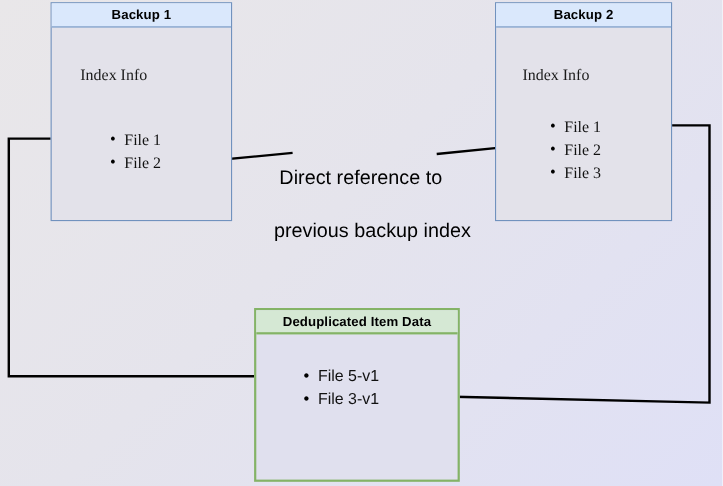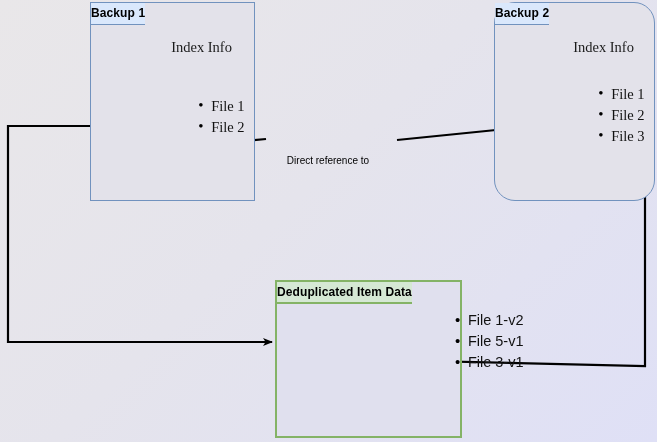--- a/index.html
+++ b/index.html
@@ -24,21 +24,21 @@
     width: 657px;
     height: 442px;
     pointer-events: none;
   }
 
   
   .node {
     position: absolute;
     box-sizing: border-box;
     display: flex;
-    margin-left: 44px;
+    flex-direction: column;
   }
   .node .title {
     box-sizing: border-box;
     height: 22px;
     line-height: 20px;
     text-align: center;
     font-size: 12px;
     font-weight: bold;
     letter-spacing: 0.1px;
     white-space: nowrap;
@@ -101,21 +101,21 @@
     position: absolute;
     left: -13px;
     top: -1px;
     font-size: 15px;
     color: #000000;
   }
 
   
   .edge-label {
     position: absolute;
-    font-size: 10px;
+    font-size: 18px;
     line-height: 16px;
     text-align: center;
     white-space: pre;
     color: #000000;
   }
 </style>
 </head>
 <body>
 
 <div id="canvas">
@@ -140,40 +140,40 @@
     <div class="title">Backup 1</div>
     <div class="body">
       <div class="index-label" style="left:26px; top:36px;">Index Info</div>
       <ul class="file-list" style="left:50px; top:93px;">
         <li>File 1</li>
         <li>File 2</li>
       </ul>
     </div>
   </div>
 
-  <div class="node blue" style="left:450px; top:2px; width:161px; height:199px;border-radius:21px;">
+  <div class="node blue" style="left:450px; top:2px; width:161px; height:199px;">
     <div class="title">Backup 2</div>
     <div class="body">
       <div class="index-label" style="left:24px; top:36px;">Index Info</div>
       <ul class="file-list" style="left:46px; top:81px;">
         <li>File 1</li>
         <li>File 2</li>
         <li>File 3</li>
       </ul>
     </div>
   </div>
 
   <div class="node green" style="left:231px; top:280px; width:187px; height:158px;">
     <div class="title">Deduplicated Item Data</div>
     <div class="body">
       <ul class="file-list" style="left:40px; top:28px;">
-        <li>File 1-v2</li>
         <li>File 5-v1</li>
         <li>File 3-v1</li>
       </ul>
     </div>
   </div>
 
   <div class="edge-label" style="left:249px; top:121px; width:158px;">
     <div>Direct reference to</div>
+    <div>previous backup index</div>
   </div>
 
 </div>
 
 </body></html>

